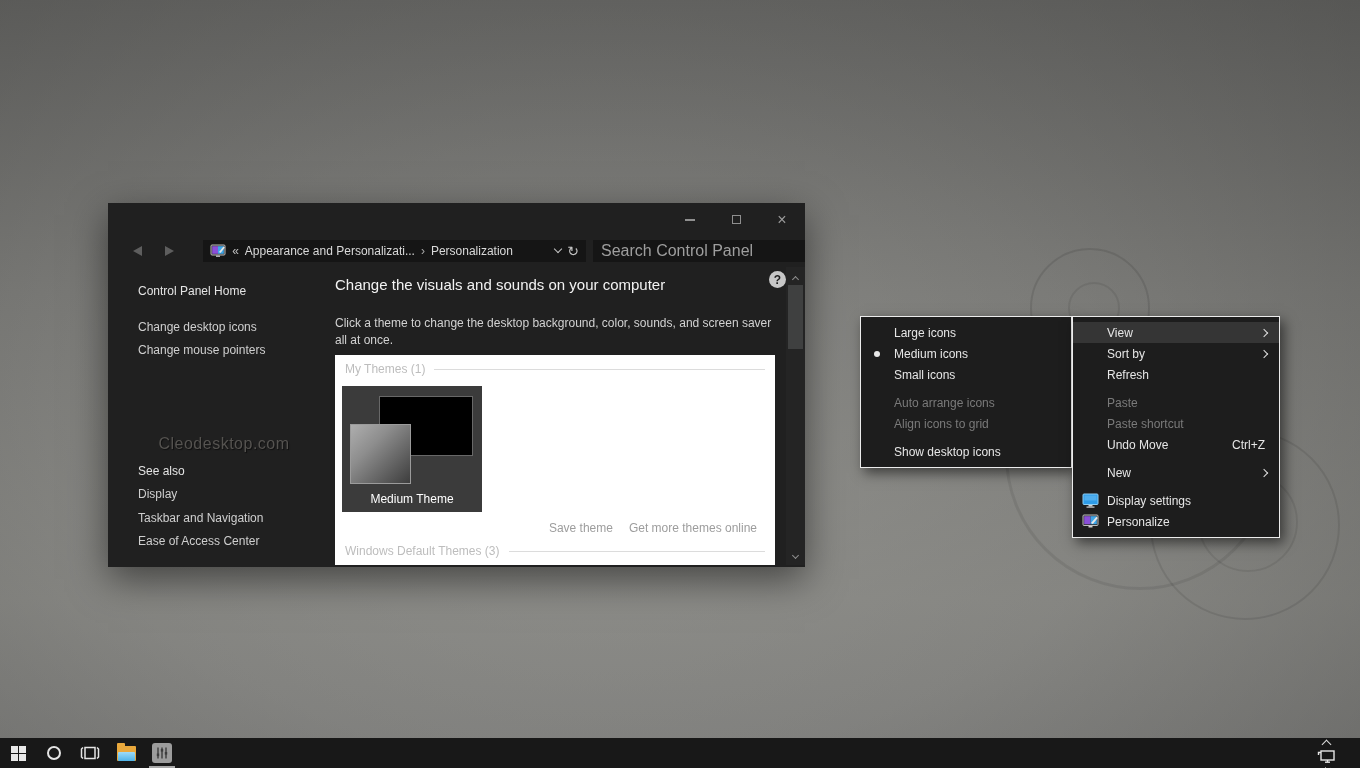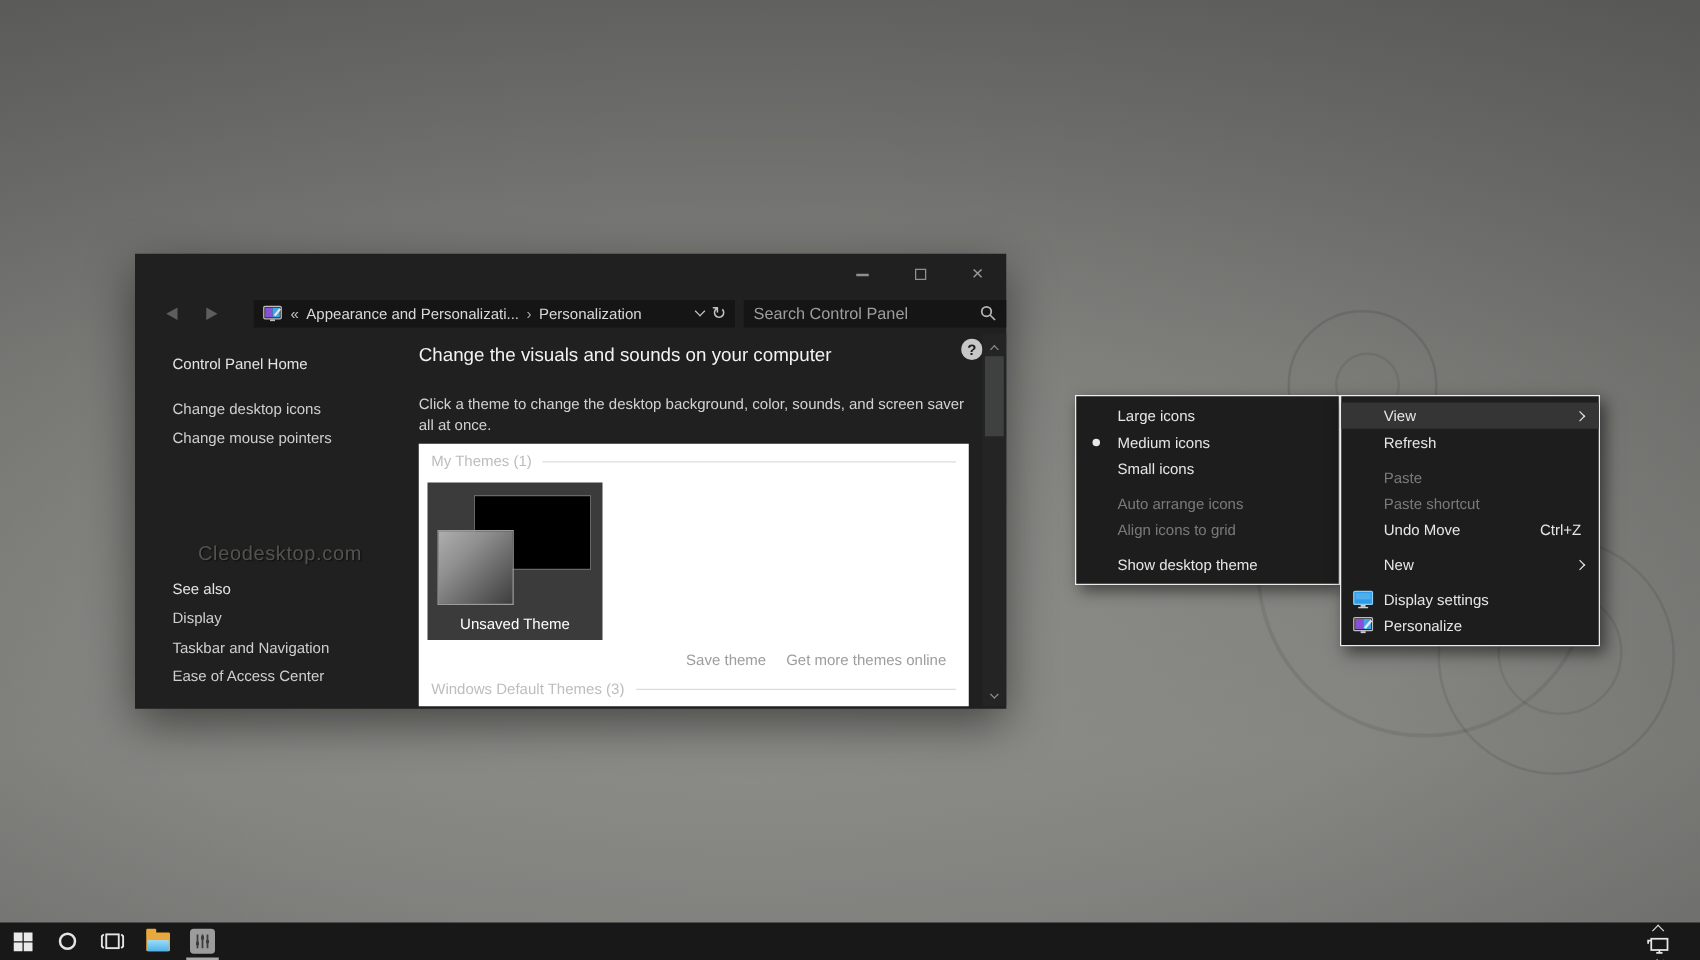--- a/index.html
+++ b/index.html
@@ -40,21 +40,21 @@
   .chev { width:6px; height:6px; border-top:1.6px solid #c4c4c4; border-right:1.6px solid #c4c4c4; display:inline-block; }
   .chev-down { transform:rotate(135deg); margin-top:-3px; }
   .chev-up { transform:rotate(-45deg); margin-top:3px; }
   .refresh-glyph { color:#c4c4c4; font-size:14px; line-height:1; font-family:"DejaVu Sans",sans-serif; }
   .searchbox {
     margin-left:7px; width:212px; height:22px; background:#151515;
     display:flex; align-items:center; padding:0 8px;
   }
   .searchbox input {
     flex:1; background:transparent; border:none; outline:none;
-    color:#d946ef; font-size:13px; font-family:"Liberation Sans",sans-serif;
+    color:#d946ef; font-size:16px; font-family:"Liberation Sans",sans-serif;
   }
   .searchbox input::placeholder { color:#9e9e9e; opacity:1; }
   .winbody { position:absolute; left:0; top:62px; right:0; bottom:0; }
   
   .sidebar { position:absolute; left:0; top:0; width:227px; height:100%; }
   .side-item { position:absolute; left:30px; color:#cfcfcf; cursor:default; }
   .side-home { color:#e4e4e4; }
   .side-head { color:#e4e4e4; }
   .watermark {
     position:absolute; left:26px; top:170px; width:180px; text-align:center;
@@ -208,21 +208,21 @@
 
       <div class="themes-panel">
         <div class="group-hdr" style="top:7px;">
           <span>My Themes (1)</span>
           <span class="rule"></span>
         </div>
 
         <div class="theme-tile">
           <div class="tile-black"></div>
           <div class="tile-grad"></div>
-          <div class="tile-label">Unsaved Theme</div>
+          <div class="tile-label">Medium Theme</div>
         </div>
 
         <div class="theme-links">
           <span>Save theme</span>
           <span>Get more themes online</span>
         </div>
 
         <div class="group-hdr" style="top:189px;">
           <span>Windows Default Themes (3)</span>
           <span class="rule"></span>
@@ -245,27 +245,31 @@
   </div>
   <div class="menu-gap"></div>
   <div class="menu-row row-dis">
     <span>Auto arrange icons</span>
   </div>
   <div class="menu-row row-dis">
     <span>Align icons to grid</span>
   </div>
   <div class="menu-gap"></div>
   <div class="menu-row">
-    <span>Show desktop theme</span>
+    <span>Show desktop icons</span>
   </div>
 </div>
 
 <div class="menu" style="left:1072px; top:316px; width:208px;">
   <div class="menu-row row-hl">
     <span>View</span>
+    <span class="chev-sub"></span>
+  </div>
+  <div class="menu-row">
+    <span>Sort by</span>
     <span class="chev-sub"></span>
   </div>
   <div class="menu-row">
     <span>Refresh</span>
   </div>
   <div class="menu-gap"></div>
   <div class="menu-row row-dis">
     <span>Paste</span>
   </div>
   <div class="menu-row row-dis">

